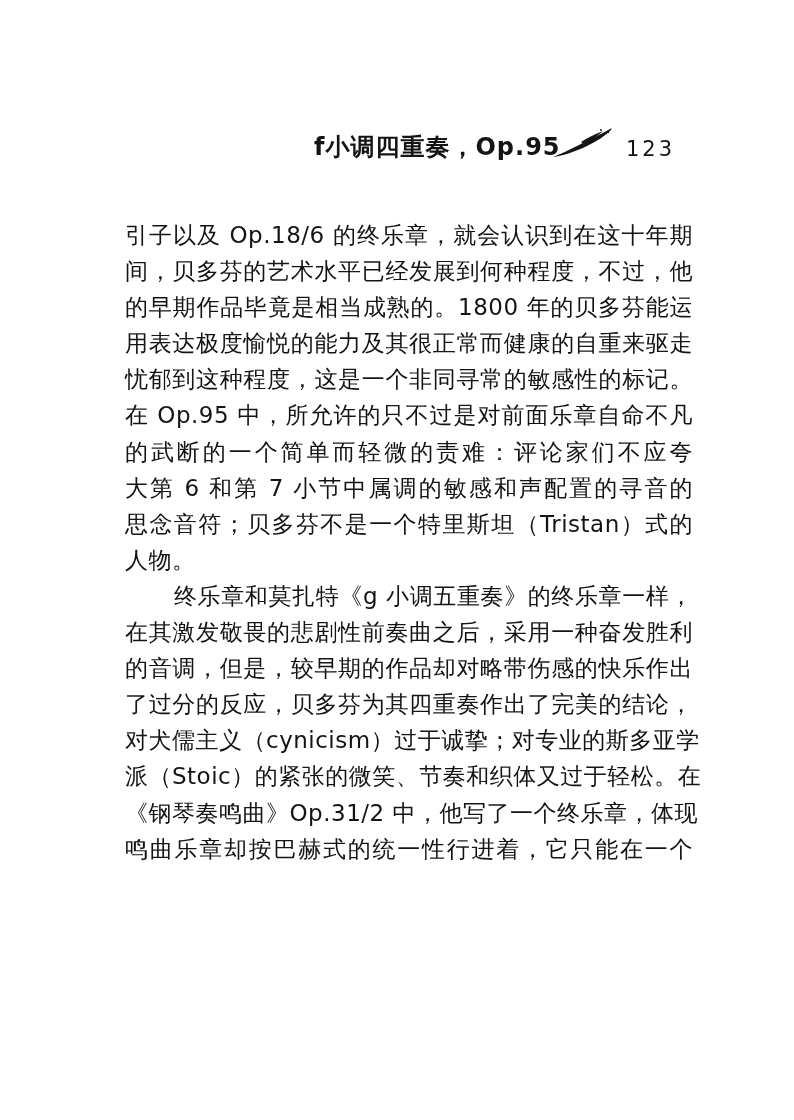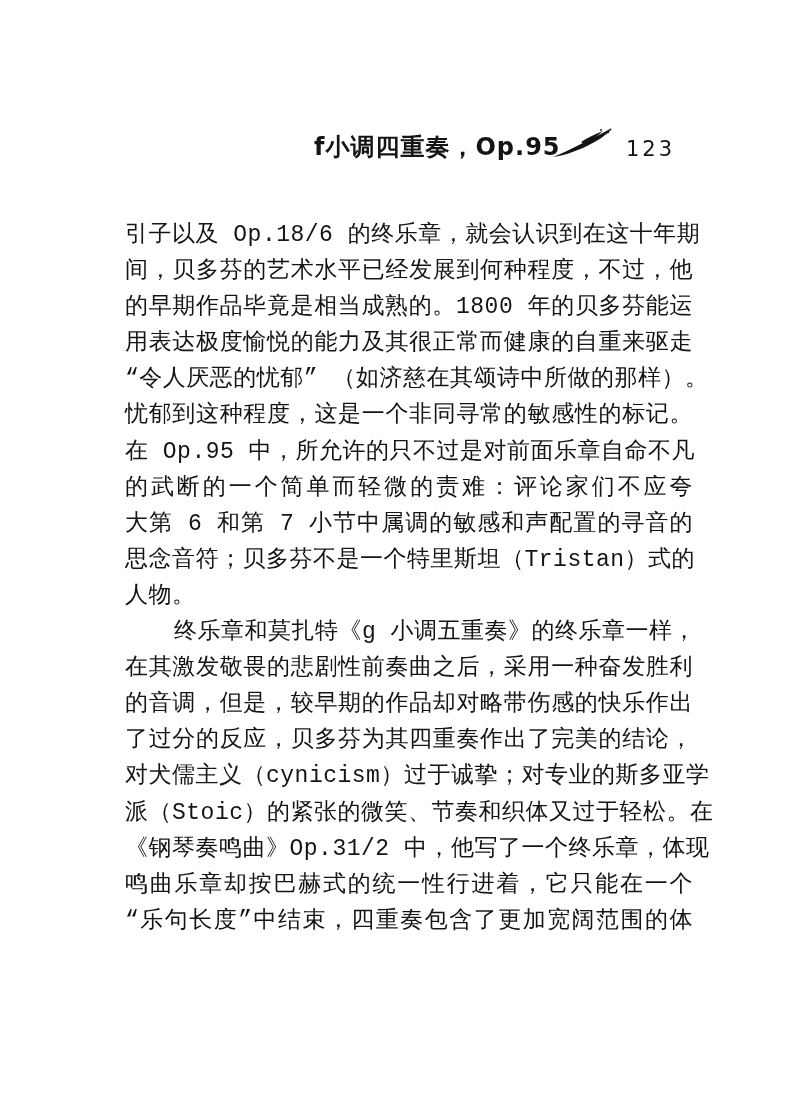--- a/index.html
+++ b/index.html
@@ -47,21 +47,20 @@
     width: 568px;
   }
   .text-line {
     height: 36.1px;
     font-size: 23px;
     line-height: 34px;
     letter-spacing: 0.5px;
     text-align: justify;
     text-align-last: justify;
     white-space: nowrap;
-    font-family: Liberation Mono, monospace;
   }
   .text-line.flush { text-align-last: left; }
   .text-line.indent { padding-left: 49px; }
 
   
   .speck {
     position: absolute;
     left: 312px;
     top: 1085px;
     width: 3px;
@@ -112,36 +111,34 @@
   </svg>
 
   <span class="page-number">123</span>
 
   <main class="body-text">
 
   <div class="text-line">引子以及 Op.18/6 的终乐章，就会认识到在这十年期</div>
       <div class="text-line">间，贝多芬的艺术水平已经发展到何种程度，不过，他</div>
       <div class="text-line">的早期作品毕竟是相当成熟的。1800 年的贝多芬能运</div>
       <div class="text-line">用表达极度愉悦的能力及其很正常而健康的自重来驱走</div>
-      <div class="text-line">“令人厌恶的忧郁” （如济慈在其颂诗中所做的那样）。</div>
       <div class="text-line">忧郁到这种程度，这是一个非同寻常的敏感性的标记。</div>
       <div class="text-line">在 Op.95 中，所允许的只不过是对前面乐章自命不凡</div>
       <div class="text-line">的武断的一个简单而轻微的责难：评论家们不应夸</div>
       <div class="text-line">大第 6 和第 7 小节中属调的敏感和声配置的寻音的</div>
       <div class="text-line">思念音符；贝多芬不是一个特里斯坦（Tristan）式的</div>
       <div class="text-line flush">人物。</div>
       <div class="text-line indent">终乐章和莫扎特《g 小调五重奏》的终乐章一样，</div>
       <div class="text-line">在其激发敬畏的悲剧性前奏曲之后，采用一种奋发胜利</div>
       <div class="text-line">的音调，但是，较早期的作品却对略带伤感的快乐作出</div>
       <div class="text-line">了过分的反应，贝多芬为其四重奏作出了完美的结论，</div>
       <div class="text-line">对犬儒主义（cynicism）过于诚挚；对专业的斯多亚学</div>
       <div class="text-line">派（Stoic）的紧张的微笑、节奏和织体又过于轻松。在</div>
       <div class="text-line">《钢琴奏鸣曲》Op.31/2 中，他写了一个终乐章，体现</div>
       <div class="text-line">鸣曲乐章却按巴赫式的统一性行进着，它只能在一个</div>
-      <div class="text-line">“乐句长度”中结束，四重奏包含了更加宽阔范围的体</div>
     </main>
 
   <div class="speck"></div>
 
   <div class="watermark" style="color: rgb(249, 145, 143);">
     <span class="wm-q">q</span>
     <span class="wm-name">iyuexuexi</span>
     <span class="wm-tld">.COM</span>
   </div>
 

